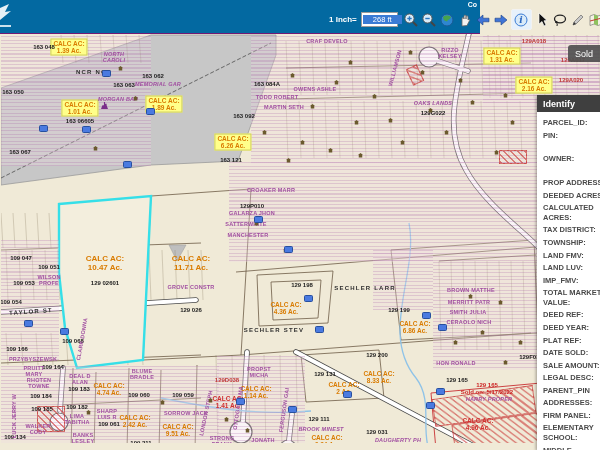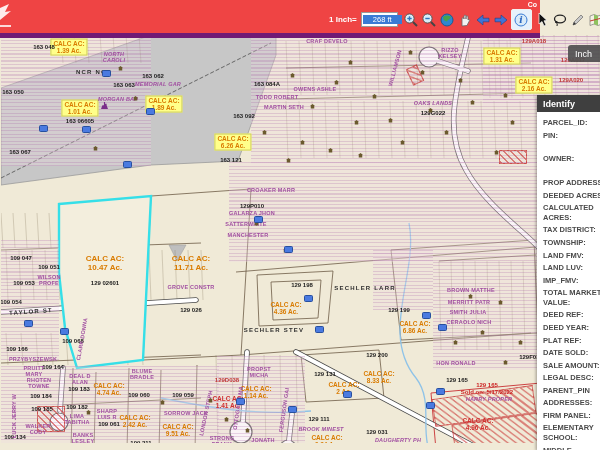--- a/index.html
+++ b/index.html
@@ -1,20 +1,20 @@
 <!DOCTYPE html>
 <html><head>
 <meta charset="utf-8">
 <style>
   html,body{margin:0;padding:0;}
   body{width:600px;height:450px;overflow:hidden;position:relative;background:#f0ead7;
        font-family:"Liberation Sans", sans-serif;}
   
-  .toolbar{position:absolute;left:0;top:0;width:540px;height:33px;background:#ef4444;
-           border-bottom:5px solid #701a75;z-index:50;}
+  .toolbar{position:absolute;left:0;top:0;width:480px;height:33px;background:#0369a1;
+           border-bottom:1px solid #701a75;z-index:50;}
   .logo{position:absolute;left:0;top:2px;}
   .corner{position:absolute;right:3px;top:1px;color:#fff;font-size:7px;font-weight:bold;}
   .tb-right{position:absolute;left:329px;top:9px;display:flex;align-items:center;gap:2px;}
   .scale-lb{color:#fff;font-size:8px;font-weight:bold;margin-right:2px;white-space:nowrap;}
   .scale-input{display:inline-flex;align-items:center;width:34px;height:13px;background:#fff;
                border:1px solid #9a9a9a;margin-right:3px;padding-left:1px;}
   .scale-input .sel{background:#3a7bd5;color:#fff;font-size:7.5px;padding:0 10px;white-space:nowrap;}
   .ticon{width:16px;height:16px;display:inline-flex;align-items:center;justify-content:center;cursor:pointer;}
   .ticon.active{background:#e7f1fb;border:1px solid #f2f2f2;border-radius:2px;width:19px;height:19px;}
   
@@ -512,21 +512,21 @@
           <path d="M2,4 L6,2.5 L10,4 L14,2.5 L14,12 L10,13.5 L6,12 L2,13.5 Z" fill="#f4f1e4" stroke="#666" stroke-width="0.6"></path>
           <path d="M6,2.5 L10,4 L10,13.5 L6,12 Z" fill="#8fc35f"></path>
           <path d="M2,9 L14,6" stroke="#c04030" stroke-width="1"></path>
         </svg>
       </span>
 
   </div>
 </div>
 
 <div class="roadbtn">
-  <span>Inch</span>
+  <span>Sold</span>
 </div>
 
 <div class="panel">
   <div class="panel-header">
     <span>Identify</span>
   </div>
   <div class="panel-body" id="idfields">
       <div class="idf">PARCEL_ID:</div>
       <div class="idf gap">PIN:</div>
       <div class="idf gap">OWNER:</div>

